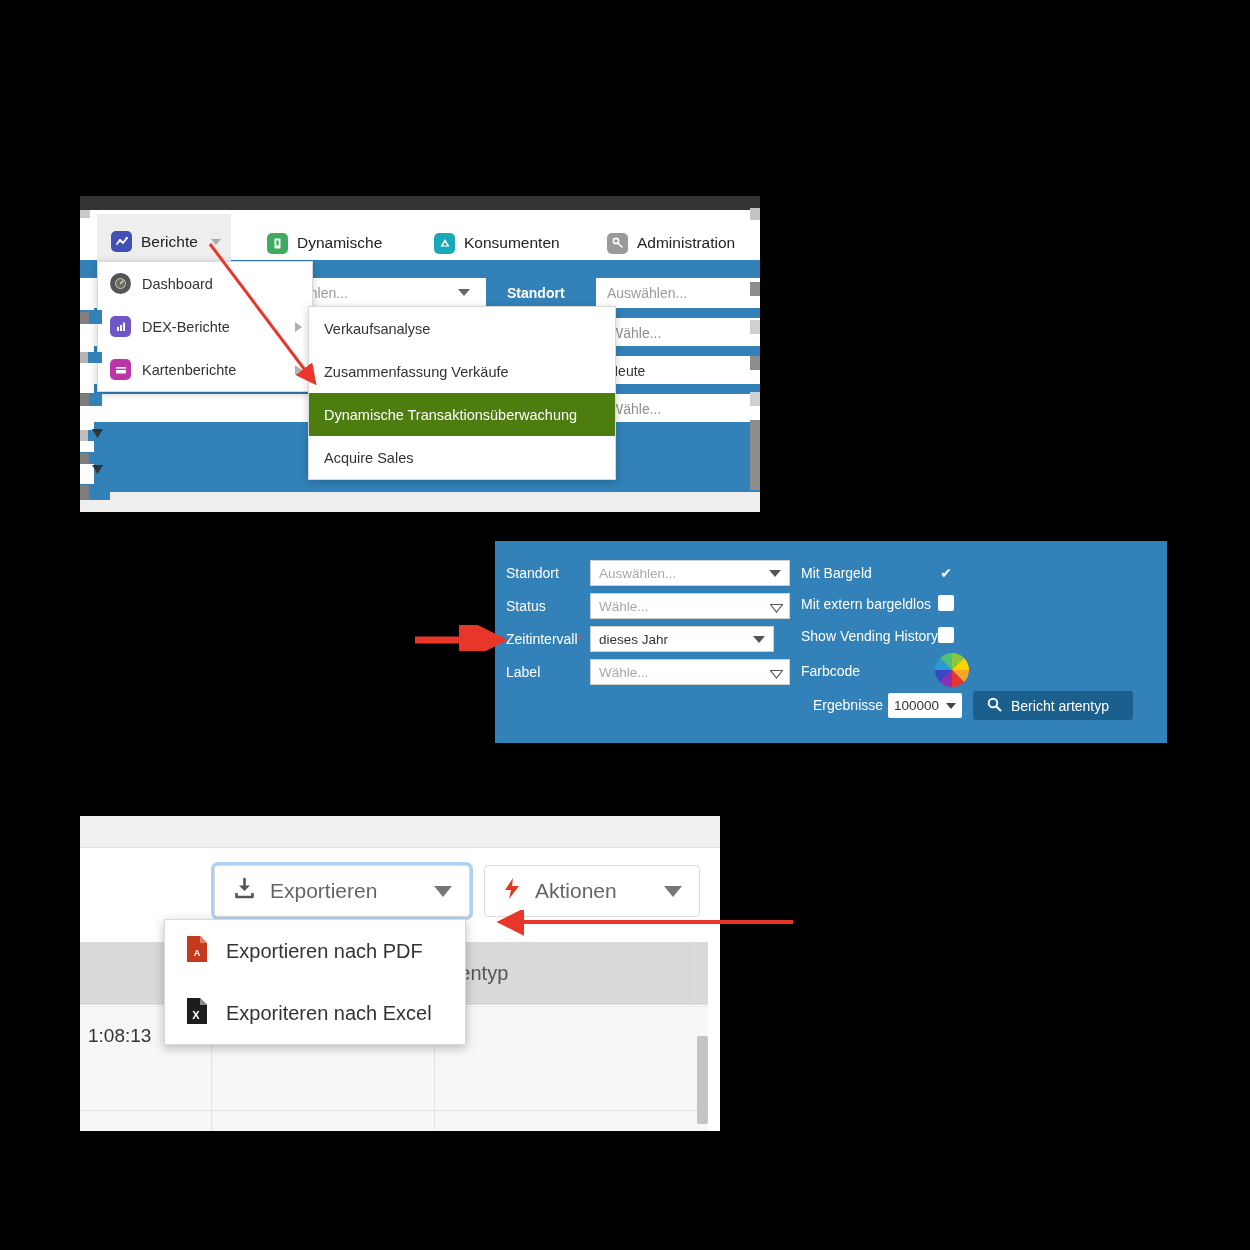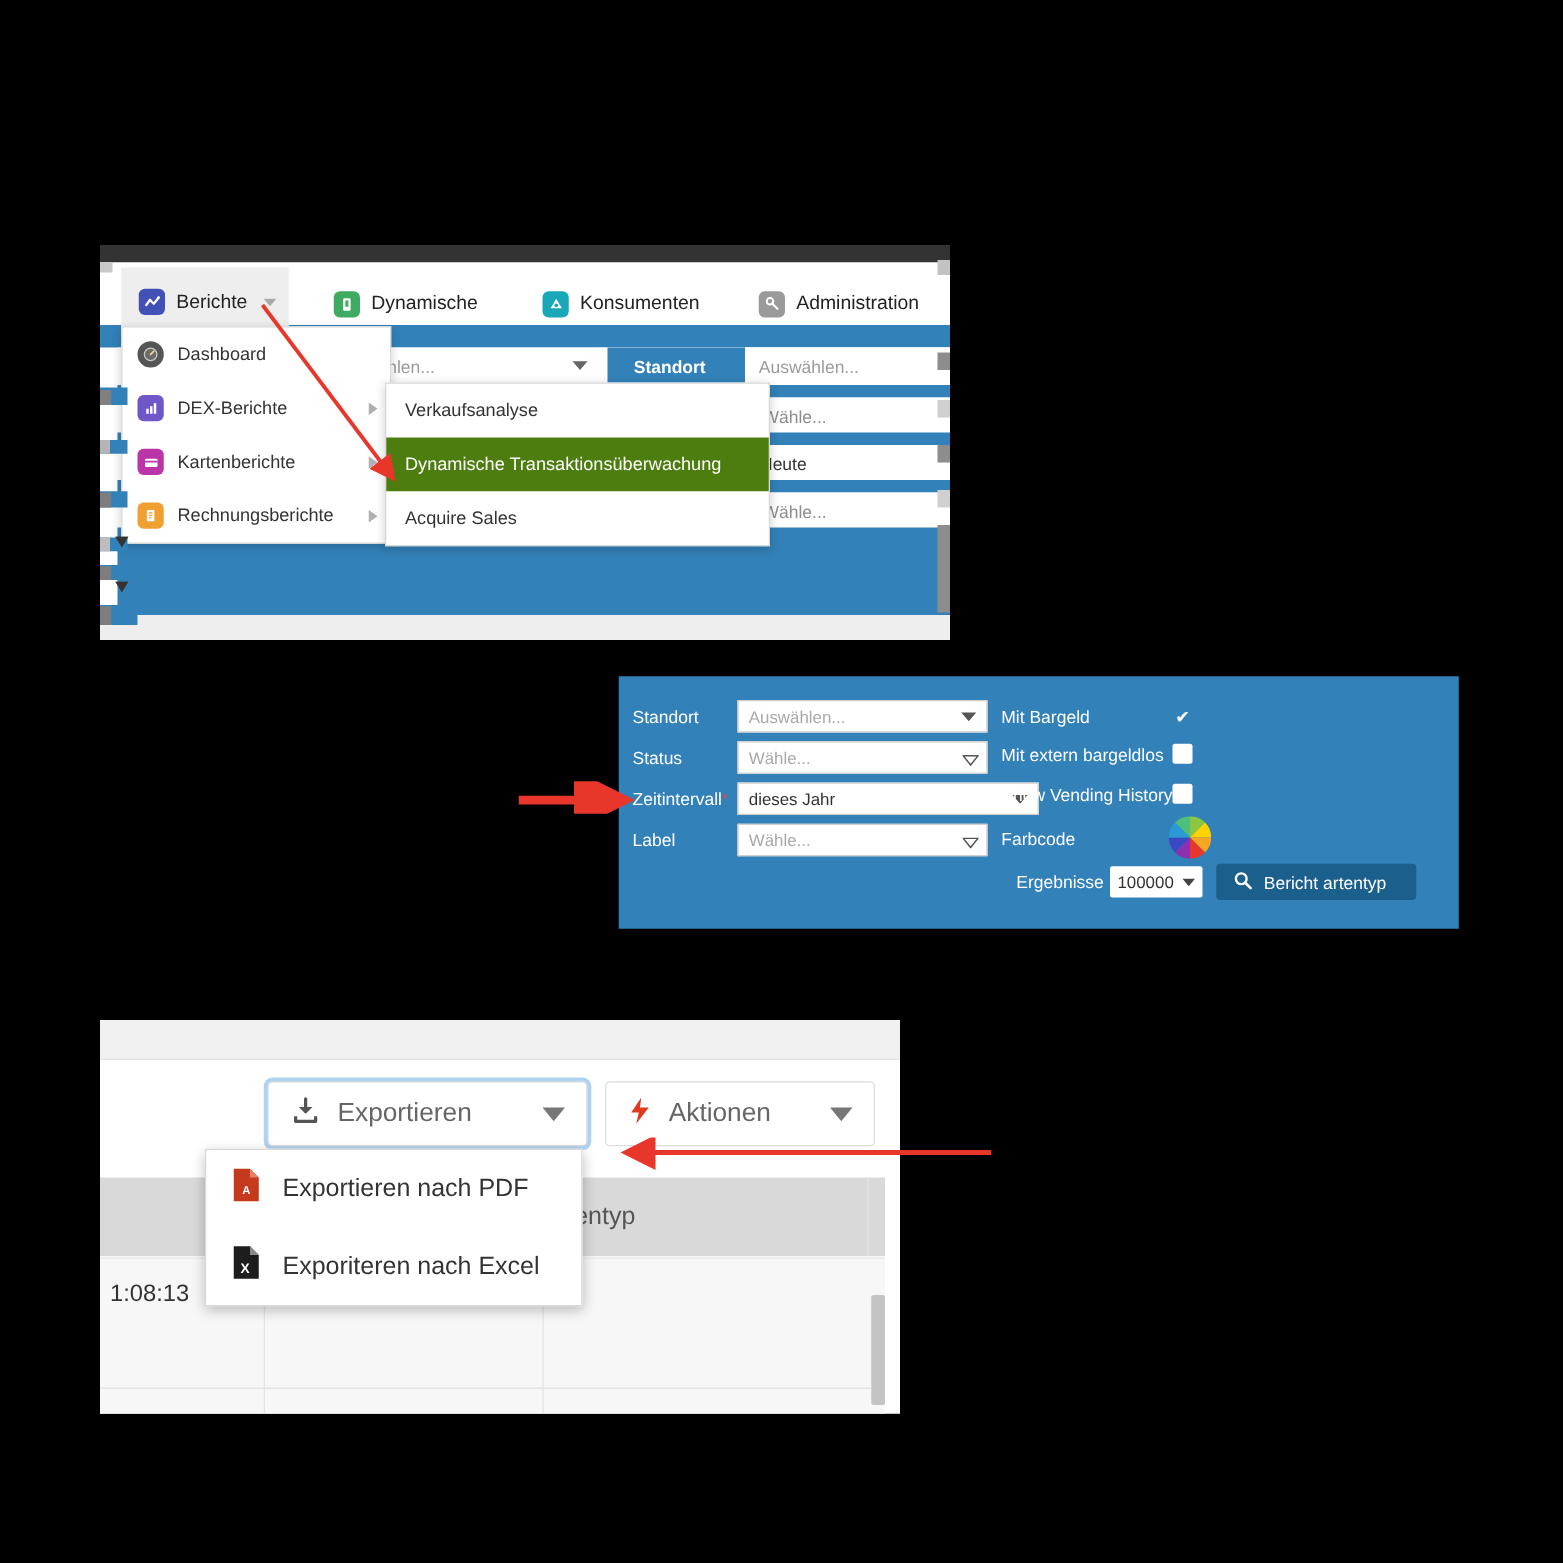--- a/index.html
+++ b/index.html
@@ -261,36 +261,25 @@
       <span class="m1-ico" style="background:#bb35a8;">
         <svg width="14" height="14" viewBox="0 0 14 14">
             <rect x="2" y="4" width="10" height="6.5" rx="1" fill="#fff"></rect>
             <rect x="2" y="5.6" width="10" height="1.4" fill="#bb35a8"></rect>
           </svg>
       </span>
       <span>Kartenberichte</span>
       <span class="m1-arrow"></span>
     </div>
 
-    <div class="m1-item">
-      <span class="m1-ico" style="background:#f0a030;">
-        <svg width="13" height="13" viewBox="0 0 13 13">
-            <rect x="3.5" y="2" width="6" height="9" rx="0.6" fill="#fff"></rect>
-            <line x1="5" y1="4.3" x2="8" y2="4.3" stroke="#f0a030" stroke-width="1"></line>
-            <line x1="5" y1="6.3" x2="8" y2="6.3" stroke="#f0a030" stroke-width="1"></line>
-            <line x1="5" y1="8.3" x2="7" y2="8.3" stroke="#f0a030" stroke-width="1"></line>
-          </svg>
-      </span>
-      <span>Rechnungsberichte</span>
-      <span class="m1-arrow"></span>
-    </div>
   </div>
 
   <div id="menu-l2">
     <div class="m2-item">Verkaufsanalyse</div>
+    <div class="m2-item">Zusammenfassung Verkäufe</div>
     <div class="m2-item sel">Dynamische Transaktionsüberwachung</div>
     <div class="m2-item">Acquire Sales</div>
   </div>
 </div>
 
 <div class="sliver" style="left:80px;top:210px;width:10px;height:8px;background:#c9c9c9;"></div>
 <div class="sliver" style="left:80px;top:310px;width:22px;height:14px;background:#3281b8;"></div>
 <div class="sliver" style="left:80px;top:312px;width:9px;height:12px;background:#808080;"></div>
 <div class="sliver" style="left:80px;top:352px;width:22px;height:11px;background:#3281b8;"></div>
 <div class="sliver" style="left:80px;top:352px;width:8px;height:11px;background:#b5b5b5;"></div>
@@ -339,21 +328,21 @@
       <svg width="13" height="9" viewBox="0 0 13 9">
           <polygon points="0.5,0.5 12.5,0.5 6.5,8" fill="none" stroke="#555" stroke-width="1.2"></polygon>
         </svg>
     </span>
   </div>
 
   <div class="f-row" style="left:11px;top:90px;">
     <span class="f-label">Zeitintervall</span>
       <span class="f-req">*</span>
   </div>
-  <div class="f-select val" style="left:95px;top:85px;width:241px;">
+  <div class="f-select val" style="left:95px;top:85px;width:184px;">
     <span>dieses Jahr</span>
     <span class="f-caret-solid"></span>
   </div>
 
   <div class="f-row" style="left:11px;top:123px;">
     <span class="f-label">Label</span>
   </div>
   <div class="f-select ph" style="left:95px;top:118px;width:200px;">
     <span>Wähle...</span>
     <span class="f-caret-thin">

